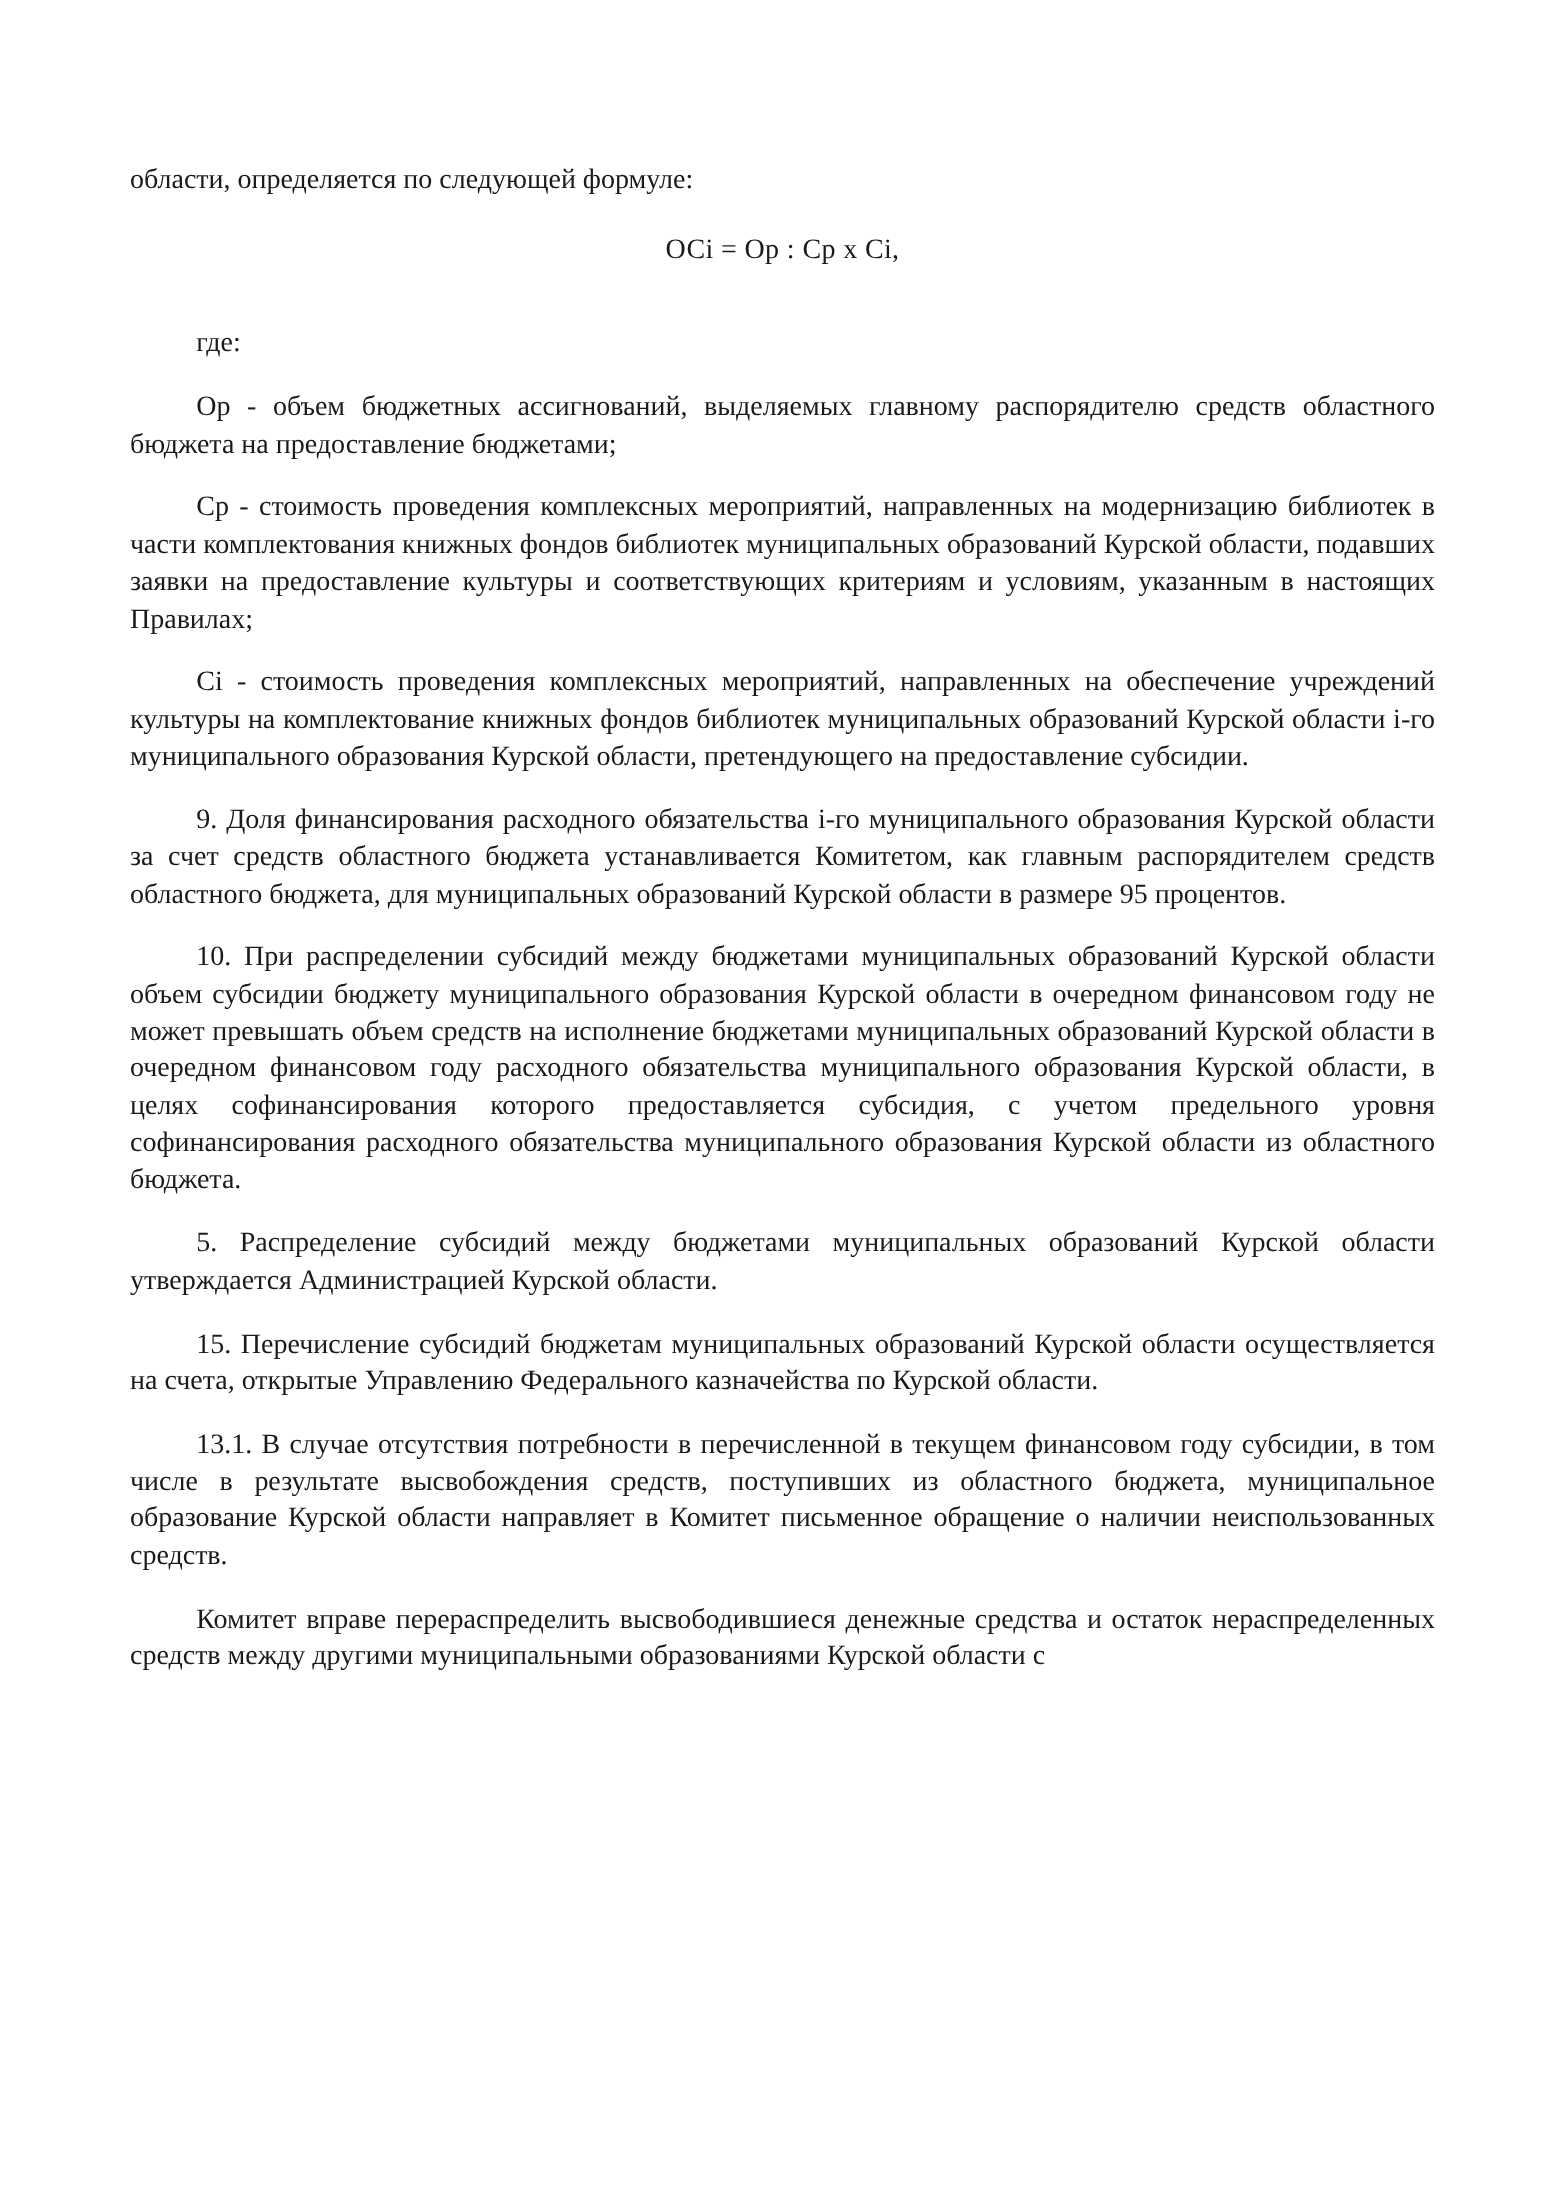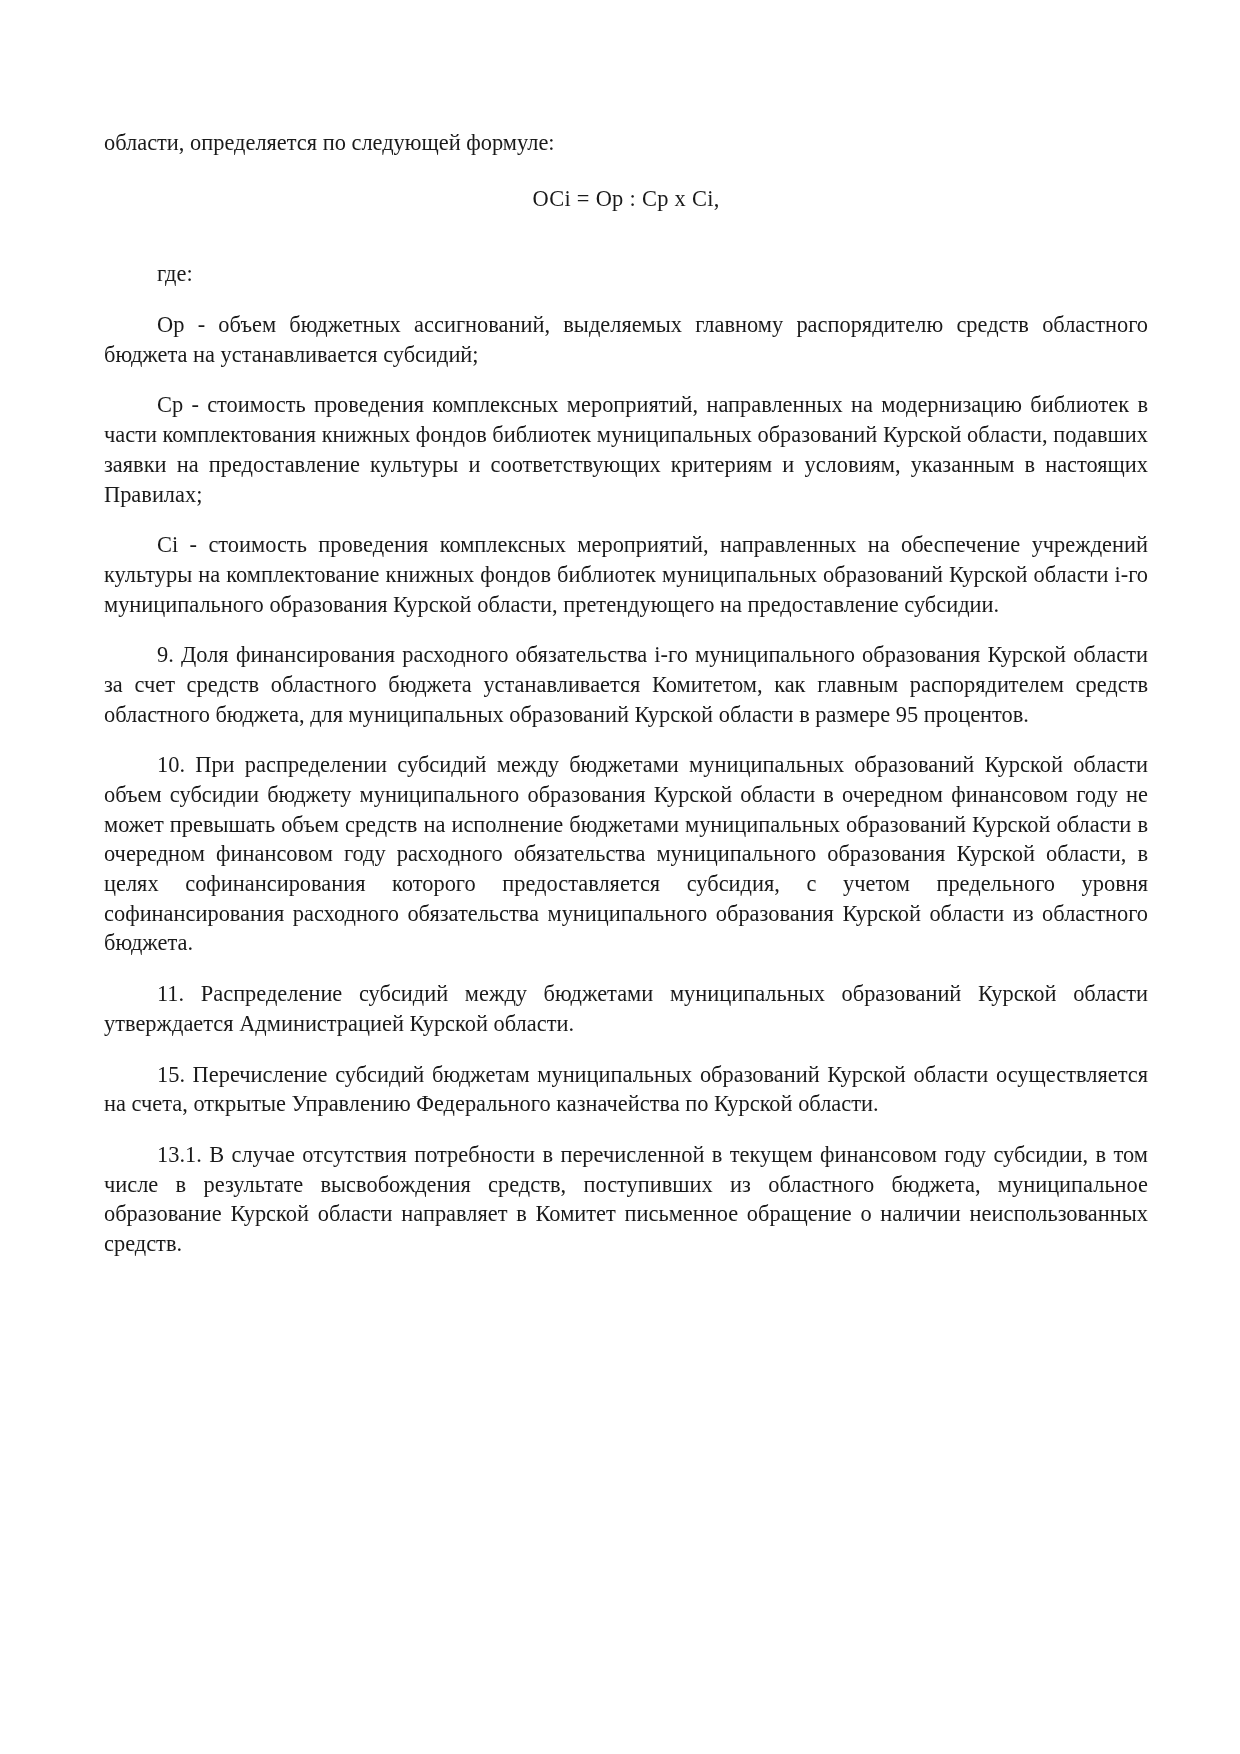--- a/index.html
+++ b/index.html
@@ -63,32 +63,33 @@
 <div class="page scan">
   <div class="doc-body">
 
     <p class="para noindent lead-line">области, определяется по следующей формуле:</p>
 
     <p class="para formula">ОСi = Оp : Сp x Сi,</p>
 
     <p class="para">где:</p>
 
 
-    <p class="para">Оp - объем бюджетных ассигнований, выделяемых главному распорядителю средств областного бюджета на устанавливается субсидий;</p>
+    <p class="para">Оp - объем бюджетных ассигнований, выделяемых главному распорядителю средств областного бюджета на предоставление бюджетами;</p>
 
     <p class="para">Сp - стоимость проведения комплексных мероприятий, направленных на модернизацию библиотек в части комплектования книжных фондов библиотек муниципальных образований Курской области, подавших заявки на предоставление культуры и соответствующих критериям и условиям, указанным в настоящих Правилах;</p>
 
     <p class="para">Сi - стоимость проведения комплексных мероприятий, направленных на обеспечение учреждений культуры на комплектование книжных фондов библиотек муниципальных образований Курской области i-го муниципального образования Курской области, претендующего на предоставление субсидии.</p>
 
     <p class="para">9. Доля финансирования расходного обязательства i-го муниципального образования Курской области за счет средств областного бюджета устанавливается Комитетом, как главным распорядителем средств областного бюджета, для муниципальных образований Курской области в размере 95 процентов.</p>
 
     <p class="para">10. При распределении субсидий между бюджетами муниципальных образований Курской области объем субсидии бюджету муниципального образования Курской области в очередном финансовом году не может превышать объем средств на исполнение бюджетами муниципальных образований Курской области в очередном финансовом году расходного обязательства муниципального образования Курской области, в целях софинансирования которого предоставляется субсидия, с учетом предельного уровня софинансирования расходного обязательства муниципального образования Курской области из областного бюджета.</p>
 
-    <p class="para">11. Распределение субсидий между бюджетами муниципальных образований Курской области утверждается Администрацией Курской области.</p>
+    <p class="para">5. Распределение субсидий между бюджетами муниципальных образований Курской области утверждается Администрацией Курской области.</p>
 
     <p class="para">15. Перечисление субсидий бюджетам муниципальных образований Курской области осуществляется на счета, открытые Управлению Федерального казначейства по Курской области.</p>
 
 
     <p class="para">13.1. В случае отсутствия потребности в перечисленной в текущем финансовом году субсидии, в том числе в результате высвобождения средств, поступивших из областного бюджета, муниципальное образование Курской области направляет в Комитет письменное обращение о наличии неиспользованных средств.</p>
 
+    <p class="para">Комитет вправе перераспределить высвободившиеся денежные средства и остаток нераспределенных средств между другими муниципальными образованиями Курской области с</p>
 
   </div>
 </div>
 
 </body></html>

